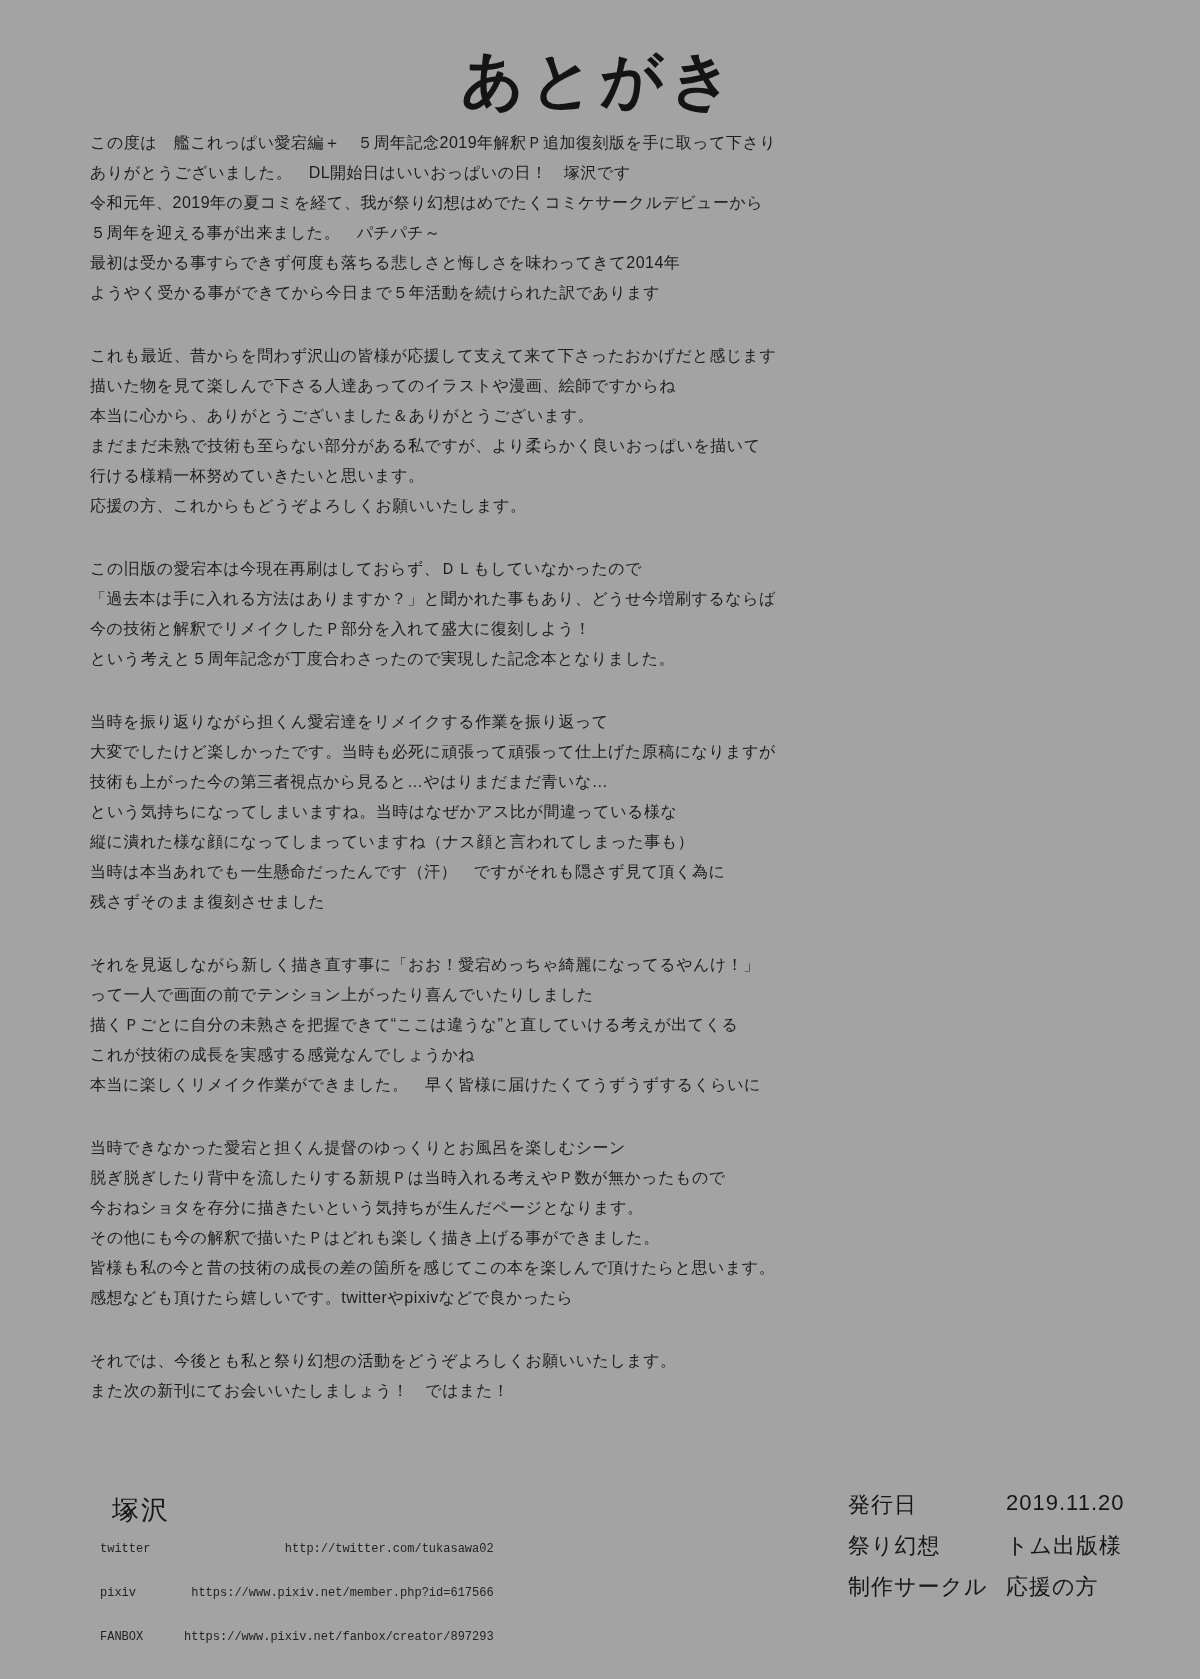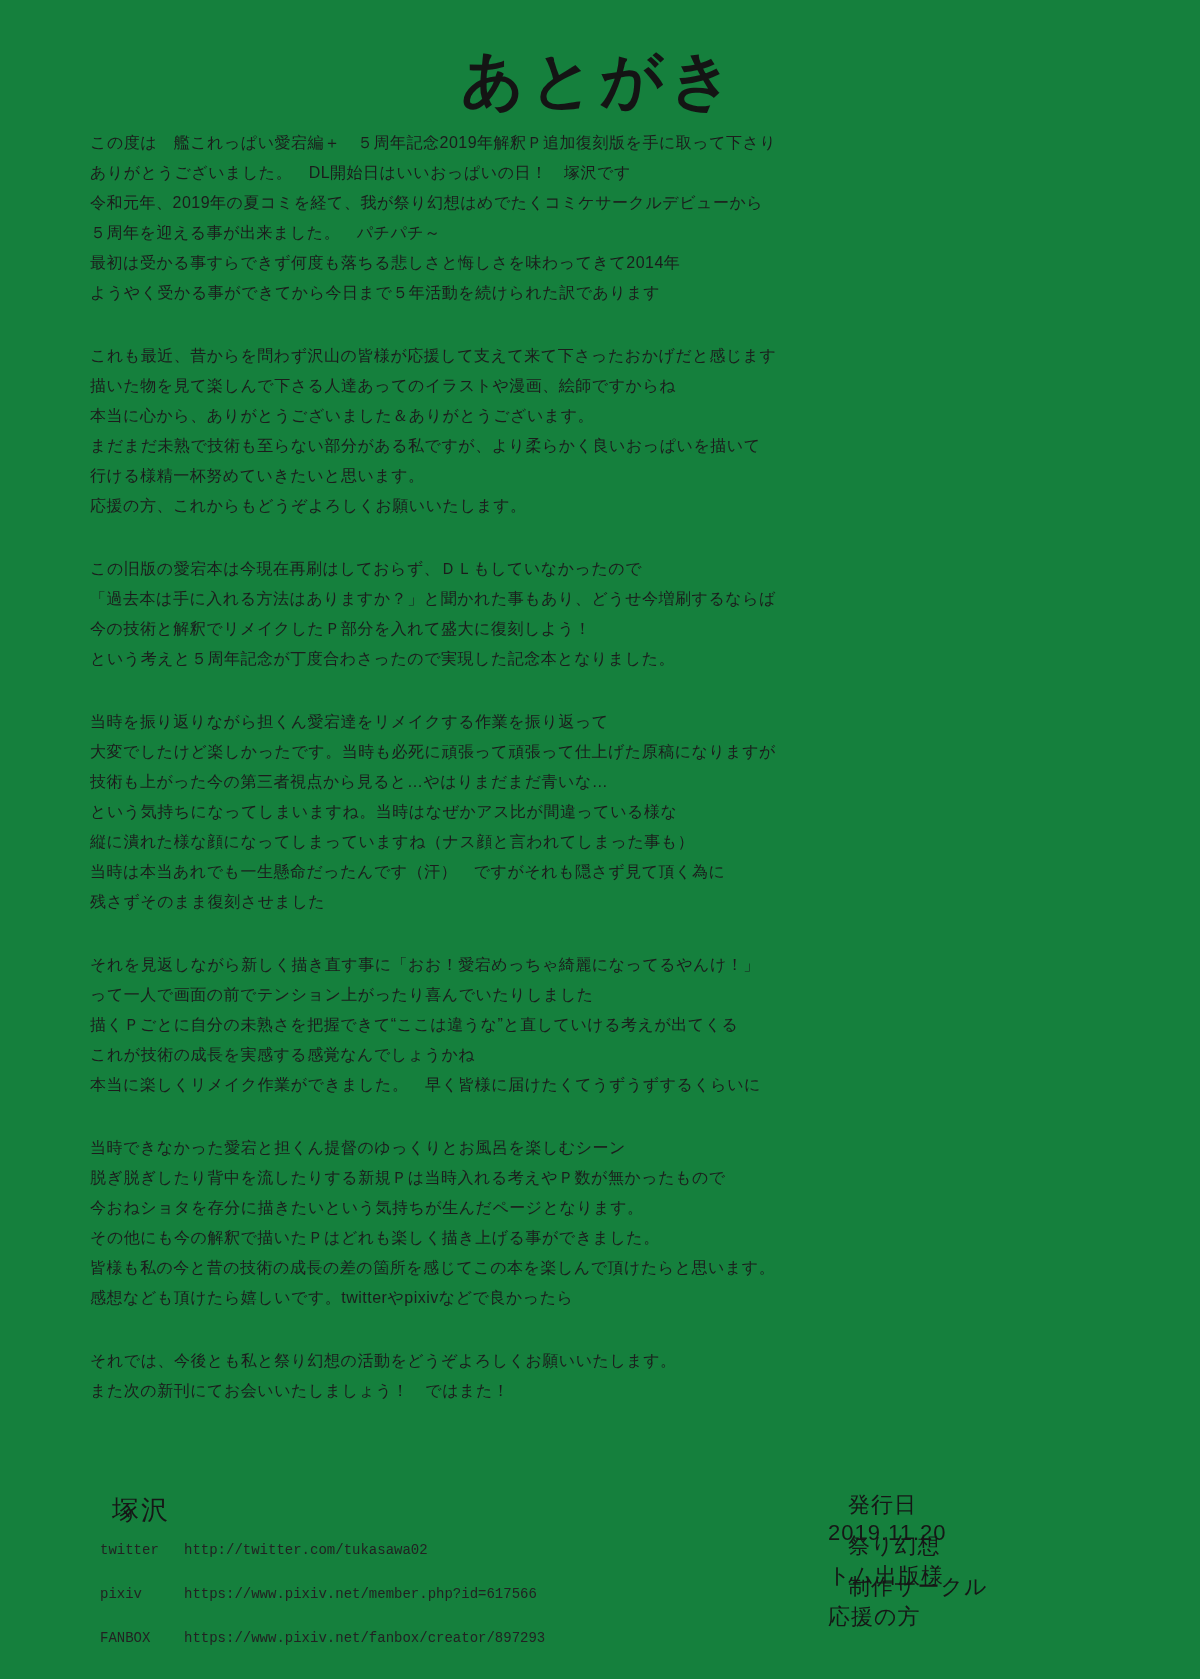--- a/index.html
+++ b/index.html
@@ -1,21 +1,21 @@
 <!DOCTYPE html>
 <html lang="ja"><head>
 <meta charset="utf-8">
 <style>
   html, body { margin: 0; padding: 0; background: #e8e8e8; }
   .page {
     position: relative;
     width: 1200px;
     height: 1679px;
     margin: 0 auto;
-    background: #15803d;
+    background: #a3a3a3;
     color: #1c1c1c;
     font-family: "Liberation Sans", sans-serif;
     overflow: hidden;
   }
   .title {
     position: absolute;
     top: 38px;
     left: 0;
     width: 1200px;
     text-align: center;
@@ -44,25 +44,26 @@
     top: 1492px;
   }
   .footer-left .author {
     font-size: 27px;
     letter-spacing: 2px;
     margin-bottom: 14px;
     color: #161616;
   }
   .footer-left .link-row {
     font-family: "Liberation Mono", "DejaVu Sans Mono", monospace;
-    font-size: 14px;
+    font-size: 12px;
     height: 44px;
     display: flex;
     align-items: flex-start;
     color: #222;
+    justify-content: space-between;
   }
   .footer-left .link-label {
     display: inline-block;
     width: 84px;
     margin-left: -12px;
   }
   .footer-left .link-url { display: inline-block; }
   .footer-right {
     position: absolute;
     left: 828px;
@@ -71,21 +72,20 @@
     color: #161616;
   }
   .footer-right .dl-note {
     margin-bottom: 18px;
     margin-left: 2px;
   }
   .footer-right .colophon-row {
     display: flex;
     height: 41px;
     align-items: flex-start;
-    flex-direction: column;
   }
   .footer-right .colophon-label {
     display: inline-block;
     width: 158px;
     margin-left: 20px;
     letter-spacing: 1px;
   }
   .footer-right .colophon-value {
     display: inline-block;
     letter-spacing: 1px;

